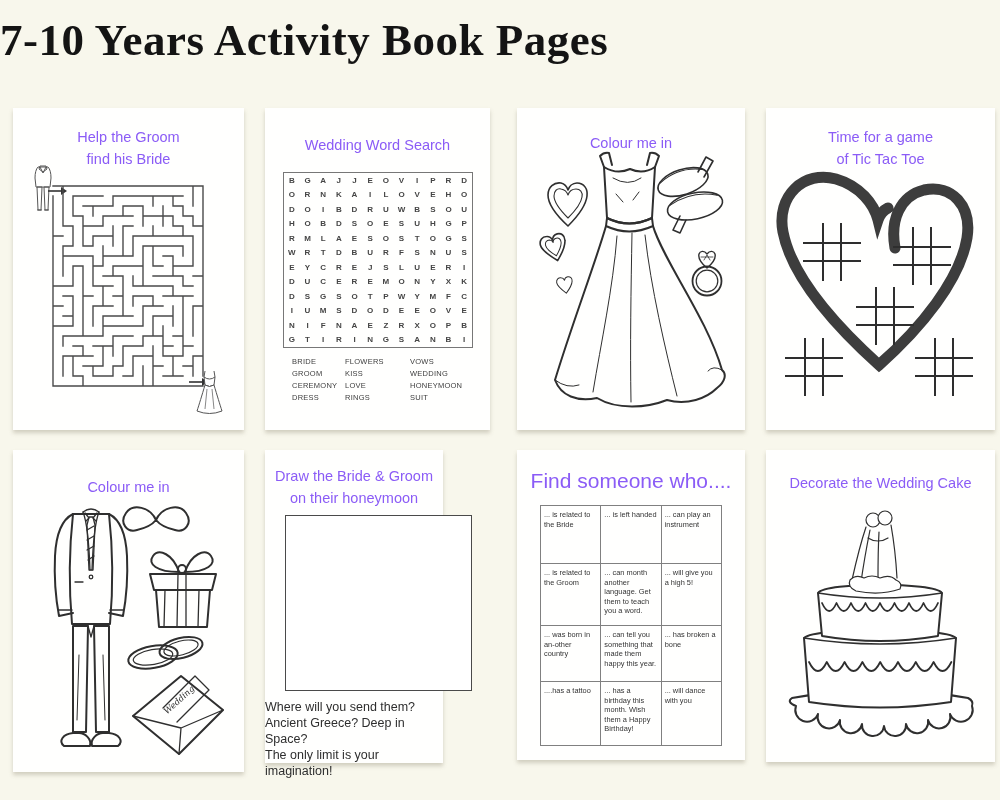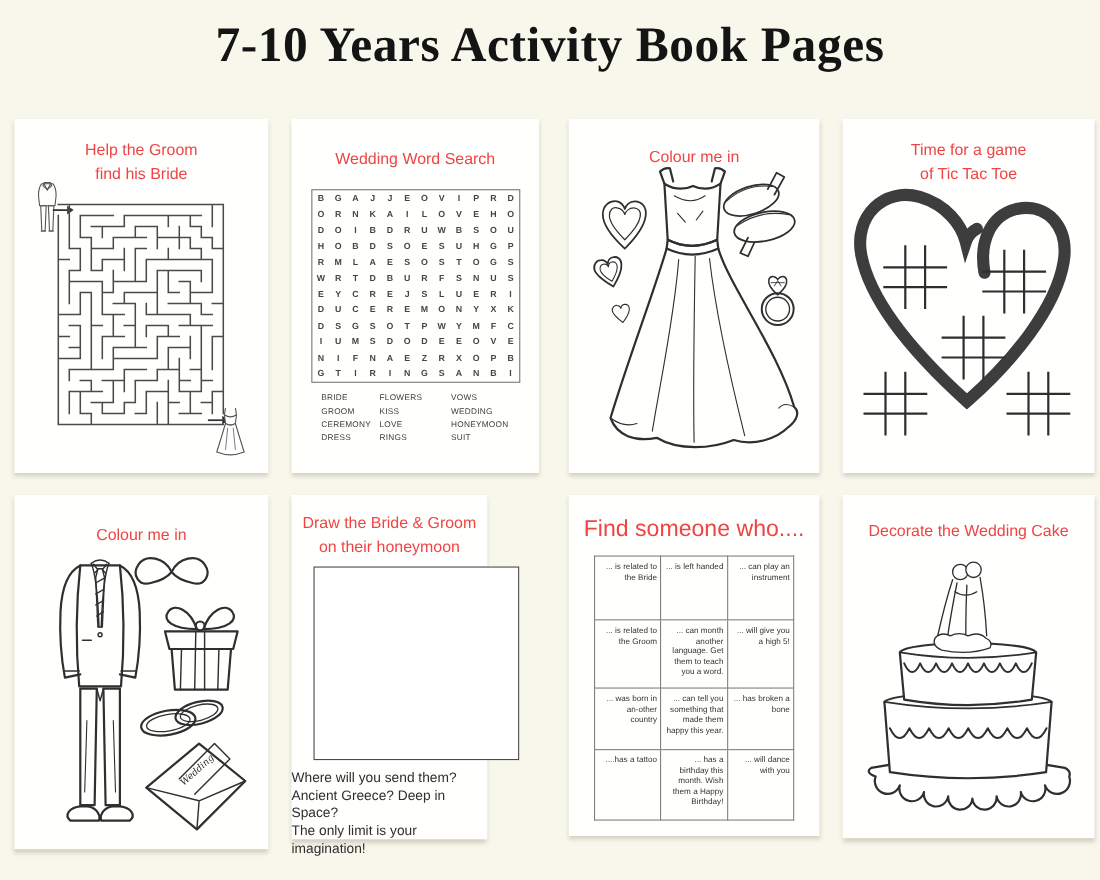--- a/index.html
+++ b/index.html
@@ -2,39 +2,39 @@
 <html><head>
 <meta charset="utf-8">
 <style>
   html,body{margin:0;padding:0;}
   body{
     width:1000px;height:800px;position:relative;overflow:hidden;
     background:#f8f7ec;
     font-family:"Liberation Sans",sans-serif;
   }
   .page-title{
-    margin:0;padding-top:14px;text-align:center;
+    margin:0;padding-top:14px;text-align:left;
     font-family:"Liberation Serif","DejaVu Serif",serif;
     font-weight:600;font-size:45px;letter-spacing:.5px;color:#141414;
   }
   .card{
     position:absolute;background:#fffffe;
     box-shadow:0 3px 4px rgba(110,105,80,.28);
   }
   .c1{left:13px;top:108px;width:231px;height:322px}
   .c2{left:265px;top:108px;width:225px;height:322px}
   .c3{left:517px;top:108px;width:228px;height:322px}
   .c4{left:766px;top:108px;width:229px;height:322px}
   .c5{left:13px;top:450px;width:231px;height:322px}
   .c6{left:265px;top:450px;width:178px;height:313px}
   .c7{left:517px;top:450px;width:228px;height:310px}
   .c8{left:766px;top:450px;width:229px;height:312px}
   .card-title{
     position:absolute;left:0;right:0;text-align:center;
-    font-size:14.5px;line-height:22px;font-weight:500;color:#ef4444;
+    font-size:14.5px;line-height:22px;font-weight:500;color:#8b5cf6;
   }
   .abs{position:absolute}
   svg{display:block;overflow:visible}
   
   .ws-grid{
     position:absolute;left:18px;top:64px;width:188px;height:174px;
     border:1px solid #777;display:grid;
     grid-template-columns:repeat(12,1fr);grid-template-rows:repeat(12,1fr);
   }
   .ws-cell{
@@ -44,21 +44,21 @@
   .ws-words{position:absolute;left:27px;top:248px;display:flex}
   .ws-col{font-size:7.5px;line-height:12px;letter-spacing:.25px;font-weight:500;color:#3d3d3d}
   .ws-col:nth-child(1){width:53px}
   .ws-col:nth-child(2){width:65px}
   
   .fs-table{
     position:absolute;left:23px;top:55px;width:182px;height:240px;
     border-collapse:collapse;table-layout:fixed;
   }
   .fs-table td{
-    border:1px solid #808080;vertical-align:top;text-align:right;
+    border:1px solid #808080;vertical-align:top;text-align:left;
     font-size:7.4px;line-height:9.6px;padding:4px 3px 0 3px;color:#333;
   }
   .fs-table tr:nth-child(1){height:58px}
   .fs-table tr:nth-child(2){height:62px}
   .fs-table tr:nth-child(3){height:56px}
   .fs-table tr:nth-child(4){height:64px}
   
   .draw-box{position:absolute;left:20px;top:65px;width:185px;height:174px;border:1.5px solid #4a4a4a;background:#fff}
   .caption{position:absolute;left:0;right:0;top:249px;font-size:12.5px;line-height:16px;color:#2e2e2e}
 </style>

